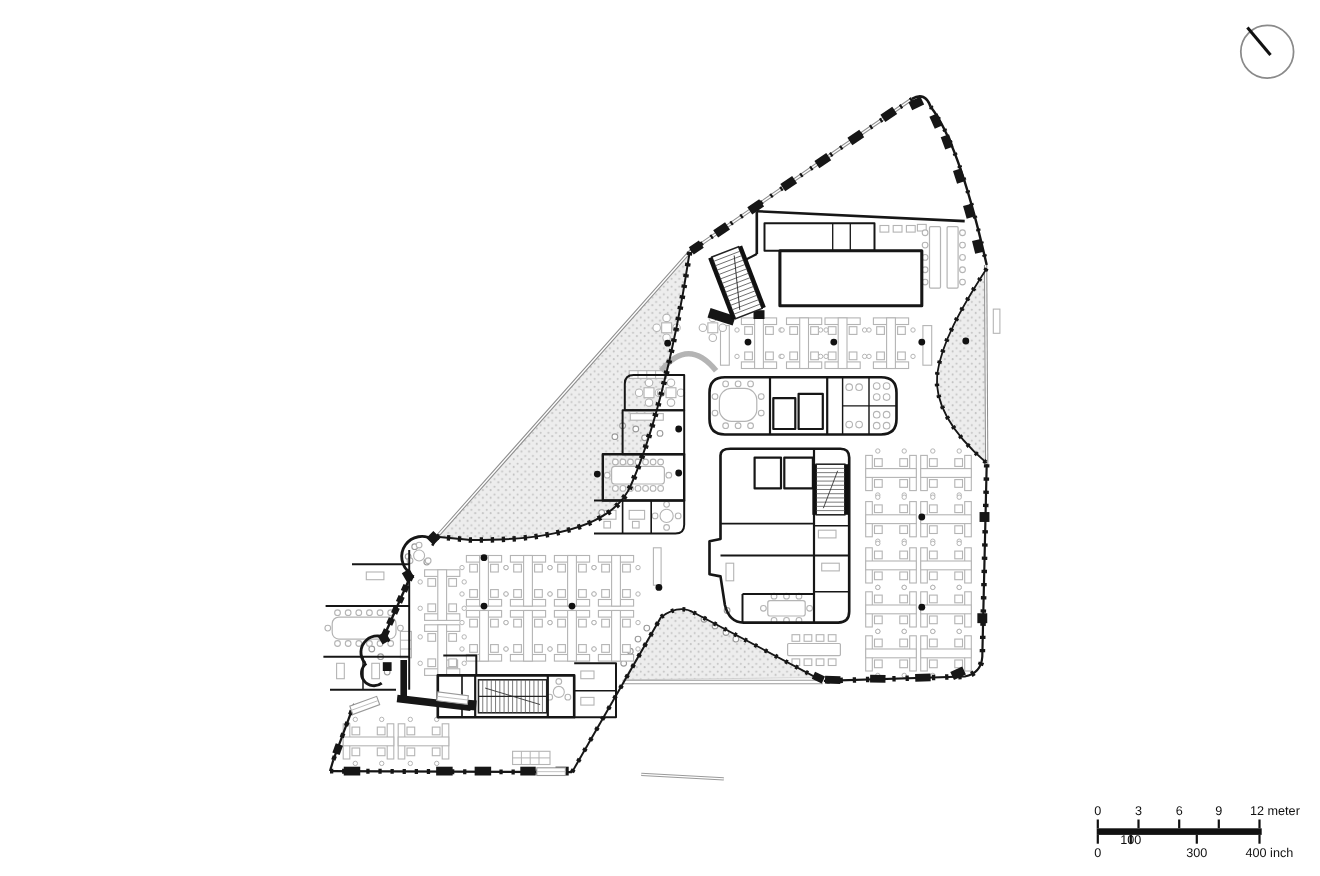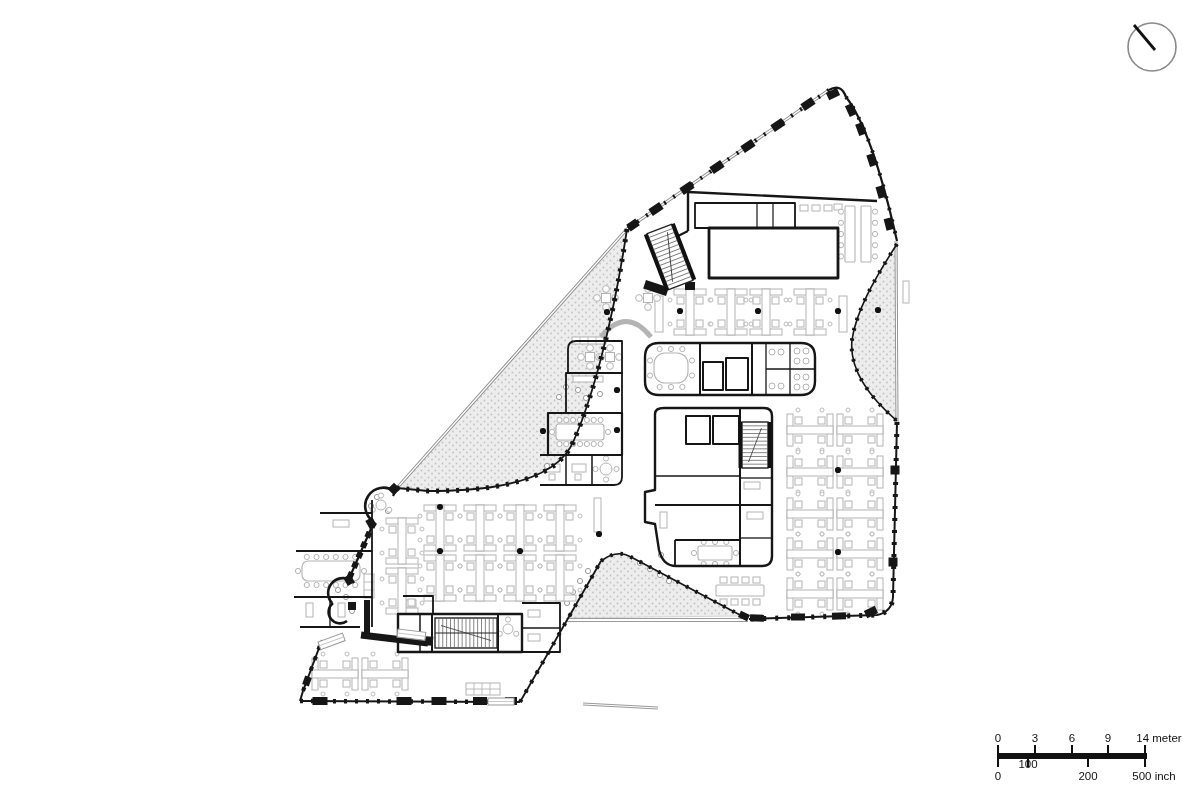--- a/index.html
+++ b/index.html
@@ -799,32 +799,32 @@
     <circle cx="30" cy="31" r="24" fill="none" stroke="#8a8a8a" stroke-width="1.6"></circle>
     <line x1="12" y1="9" x2="33" y2="34" stroke="#111" stroke-width="2.8"></line>
   </svg>
 </div>
 
 <div class="scalebar">
   <span class="sb-label" style="left:2px;top:0">0</span>
   <span class="sb-label" style="left:39px;top:0">3</span>
   <span class="sb-label" style="left:76px;top:0">6</span>
   <span class="sb-label" style="left:112px;top:0">9</span>
-  <span class="sb-label" style="left:163px;top:0">14 meter</span>
+  <span class="sb-label" style="left:163px;top:0">12 meter</span>
 
   <div class="sb-tick" style="left:1px;top:13px;height:8px"></div>
   <div class="sb-tick" style="left:38px;top:13px;height:8px"></div>
   <div class="sb-tick" style="left:75px;top:13px;height:8px"></div>
   <div class="sb-tick" style="left:111px;top:13px;height:8px"></div>
   <div class="sb-tick" style="left:148px;top:13px;height:8px"></div>
 
   <div class="sb-bar"></div>
 
   <div class="sb-tick" style="left:1px;top:27px;height:8px"></div>
   <div class="sb-tick" style="left:31px;top:27px;height:8px"></div>
   <div class="sb-tick" style="left:91px;top:27px;height:8px"></div>
   <div class="sb-tick" style="left:148px;top:27px;height:8px"></div>
 
   <span class="sb-label" style="left:2px;top:38px">0</span>
   <span class="sb-label" style="left:32px;top:26px">100</span>
-  <span class="sb-label" style="left:92px;top:38px">200</span>
-  <span class="sb-label" style="left:158px;top:38px">500 inch</span>
+  <span class="sb-label" style="left:92px;top:38px">300</span>
+  <span class="sb-label" style="left:158px;top:38px">400 inch</span>
 </div>
 
 </body></html>

